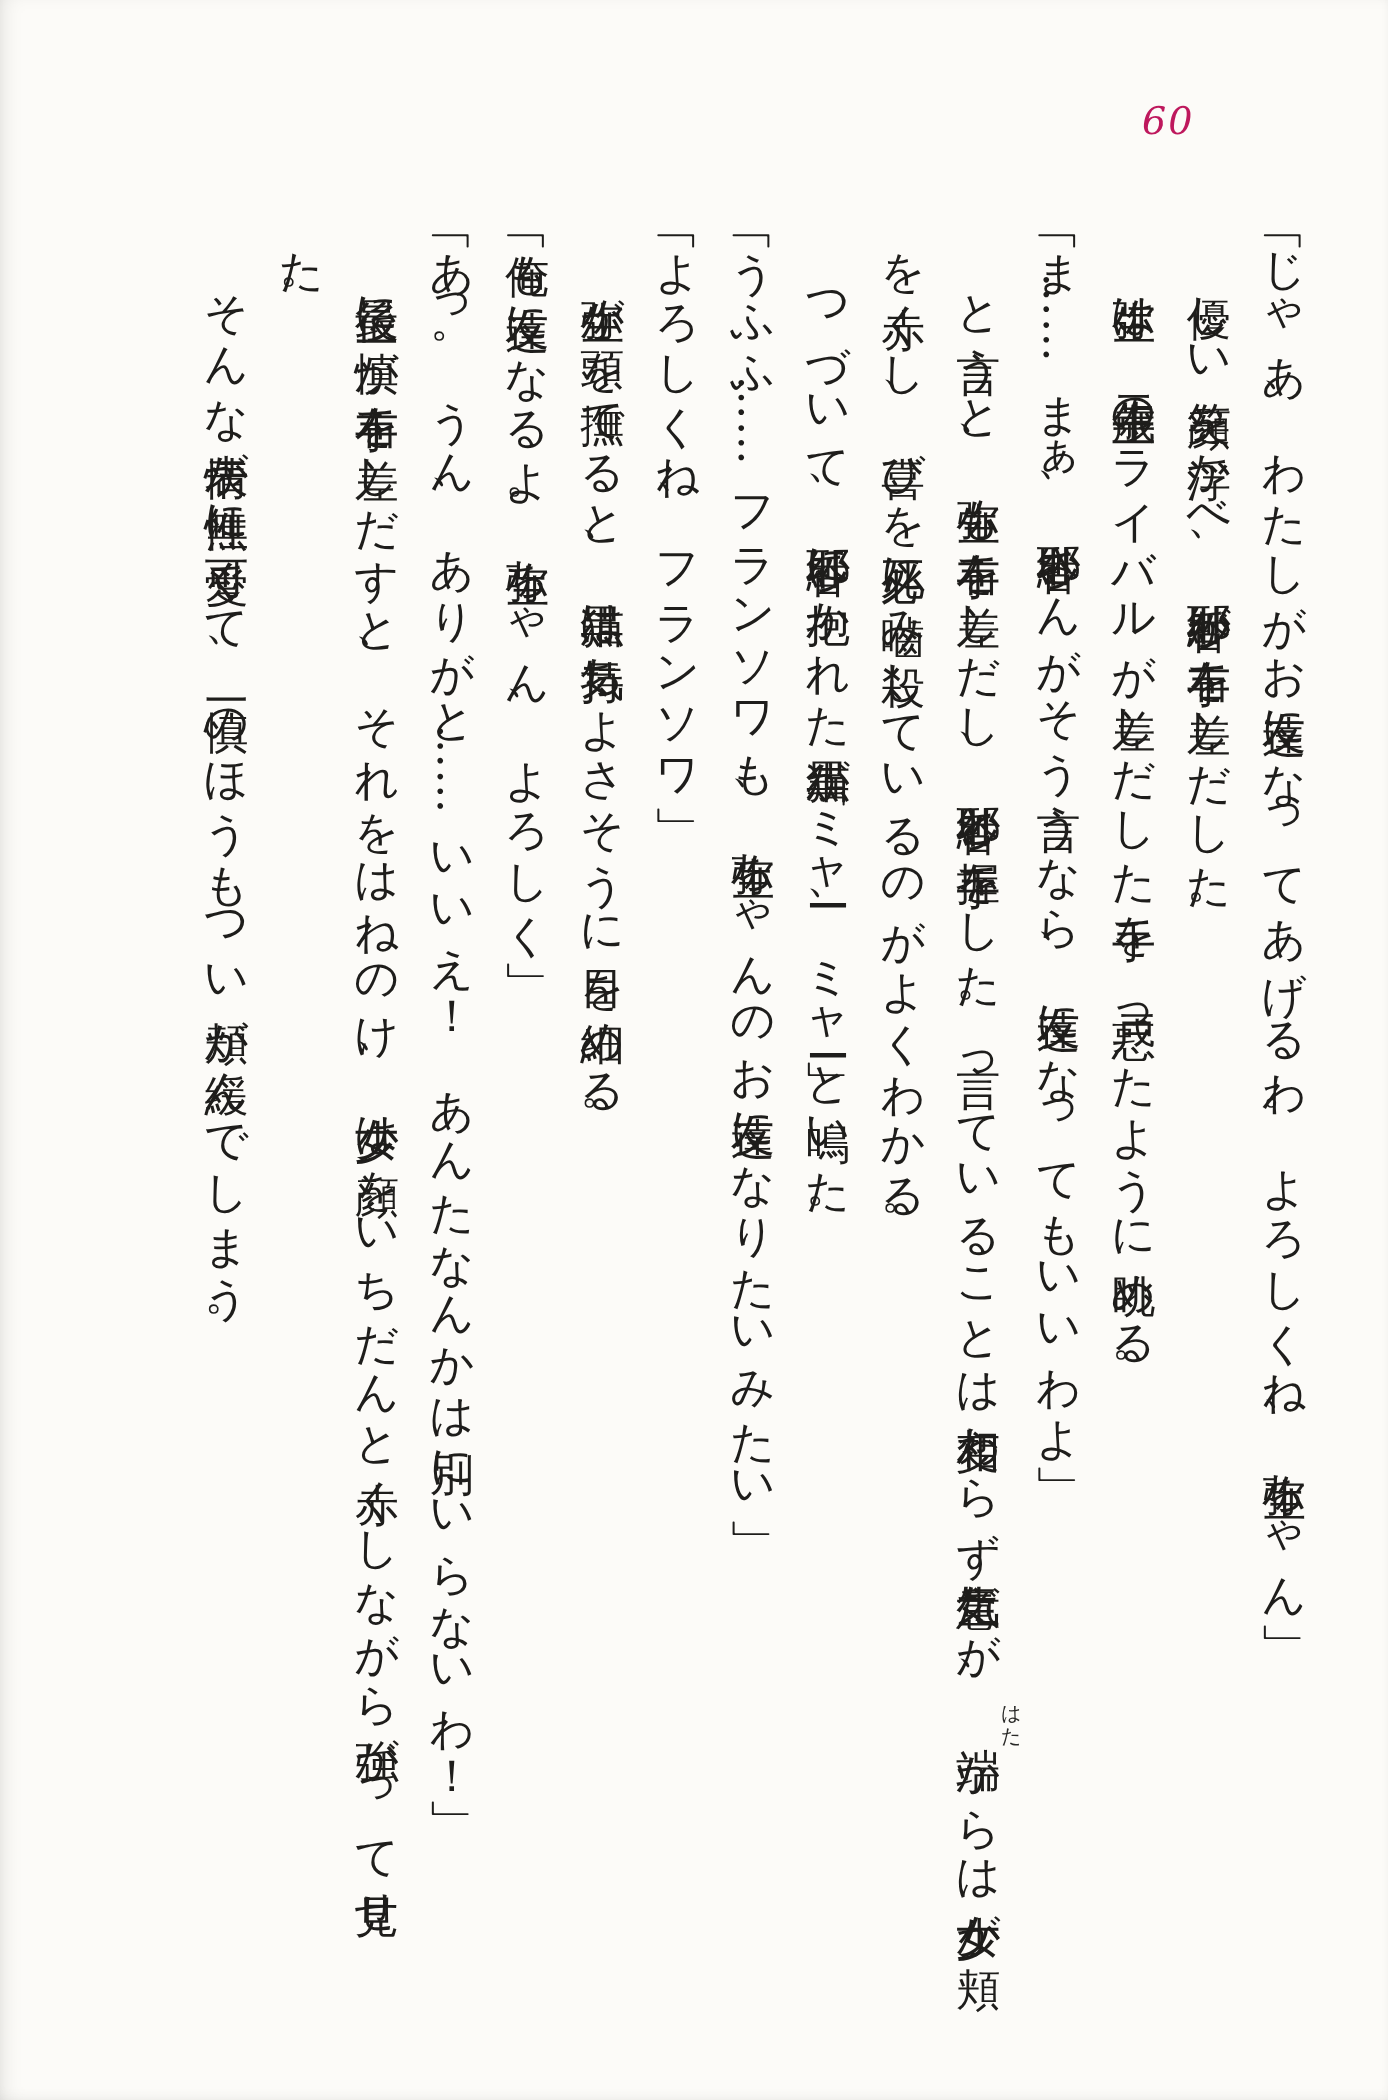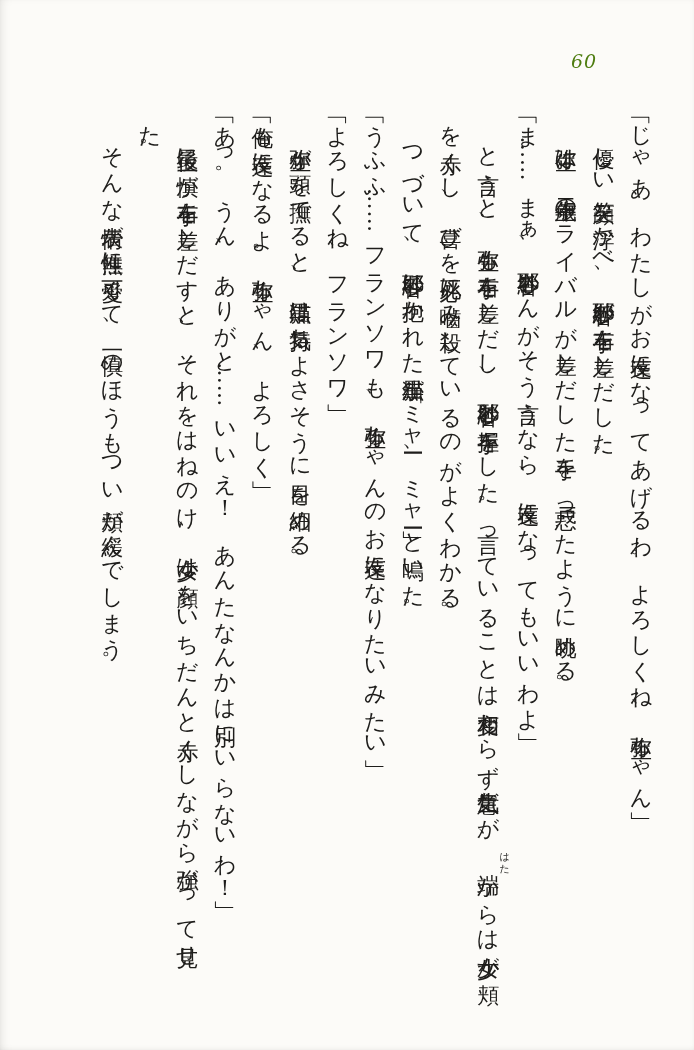--- a/index.html
+++ b/index.html
@@ -18,21 +18,21 @@
                 inset -3px 0 8px -7px rgba(0,0,0,0.12),
                 inset 0 -4px 10px -8px rgba(0,0,0,0.15);
     font-family: "DejaVu Serif", "Liberation Serif", serif;
   }
   .page-number {
     position: absolute;
     top: 50px;
     left: 571px;
     font-size: 19px;
     font-style: italic;
-    color: #4d7c0f;
+    color: #be185d;
     letter-spacing: 1px;
   }
   .page-text {
     position: absolute;
     top: 110px;
     right: 34px;
     width: 602px;
     height: 866px;
     writing-mode: vertical-rl;
     -webkit-writing-mode: vertical-rl;

